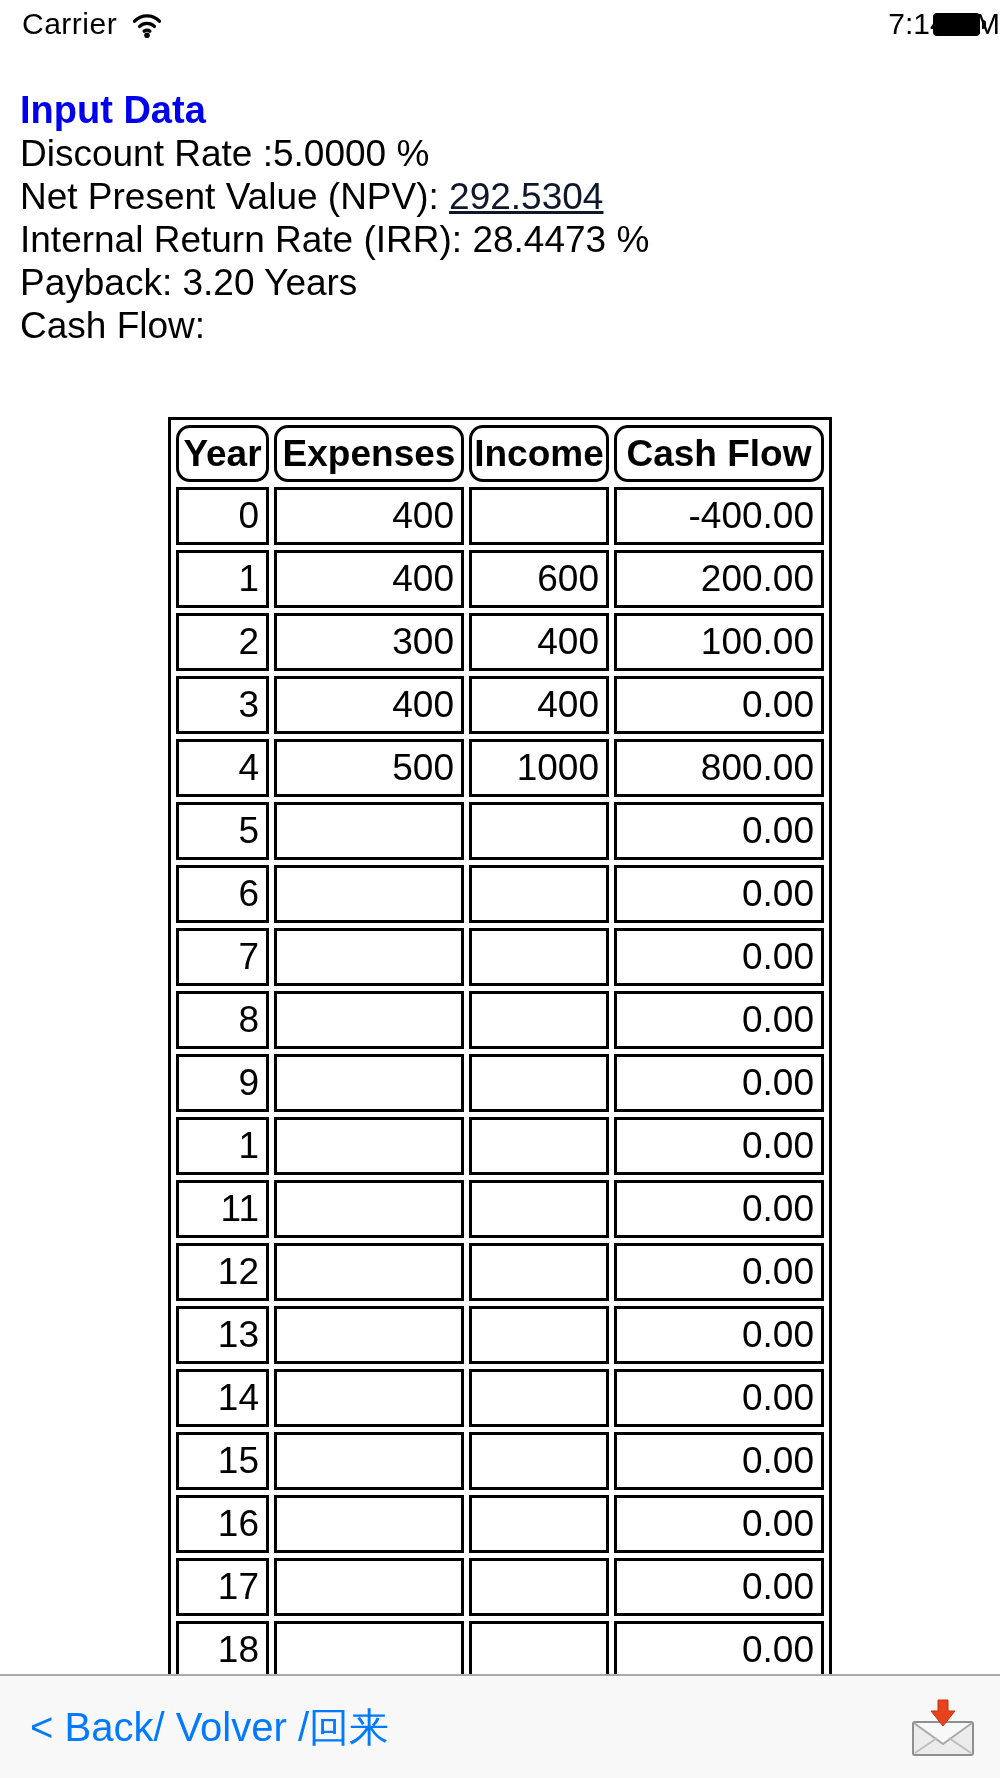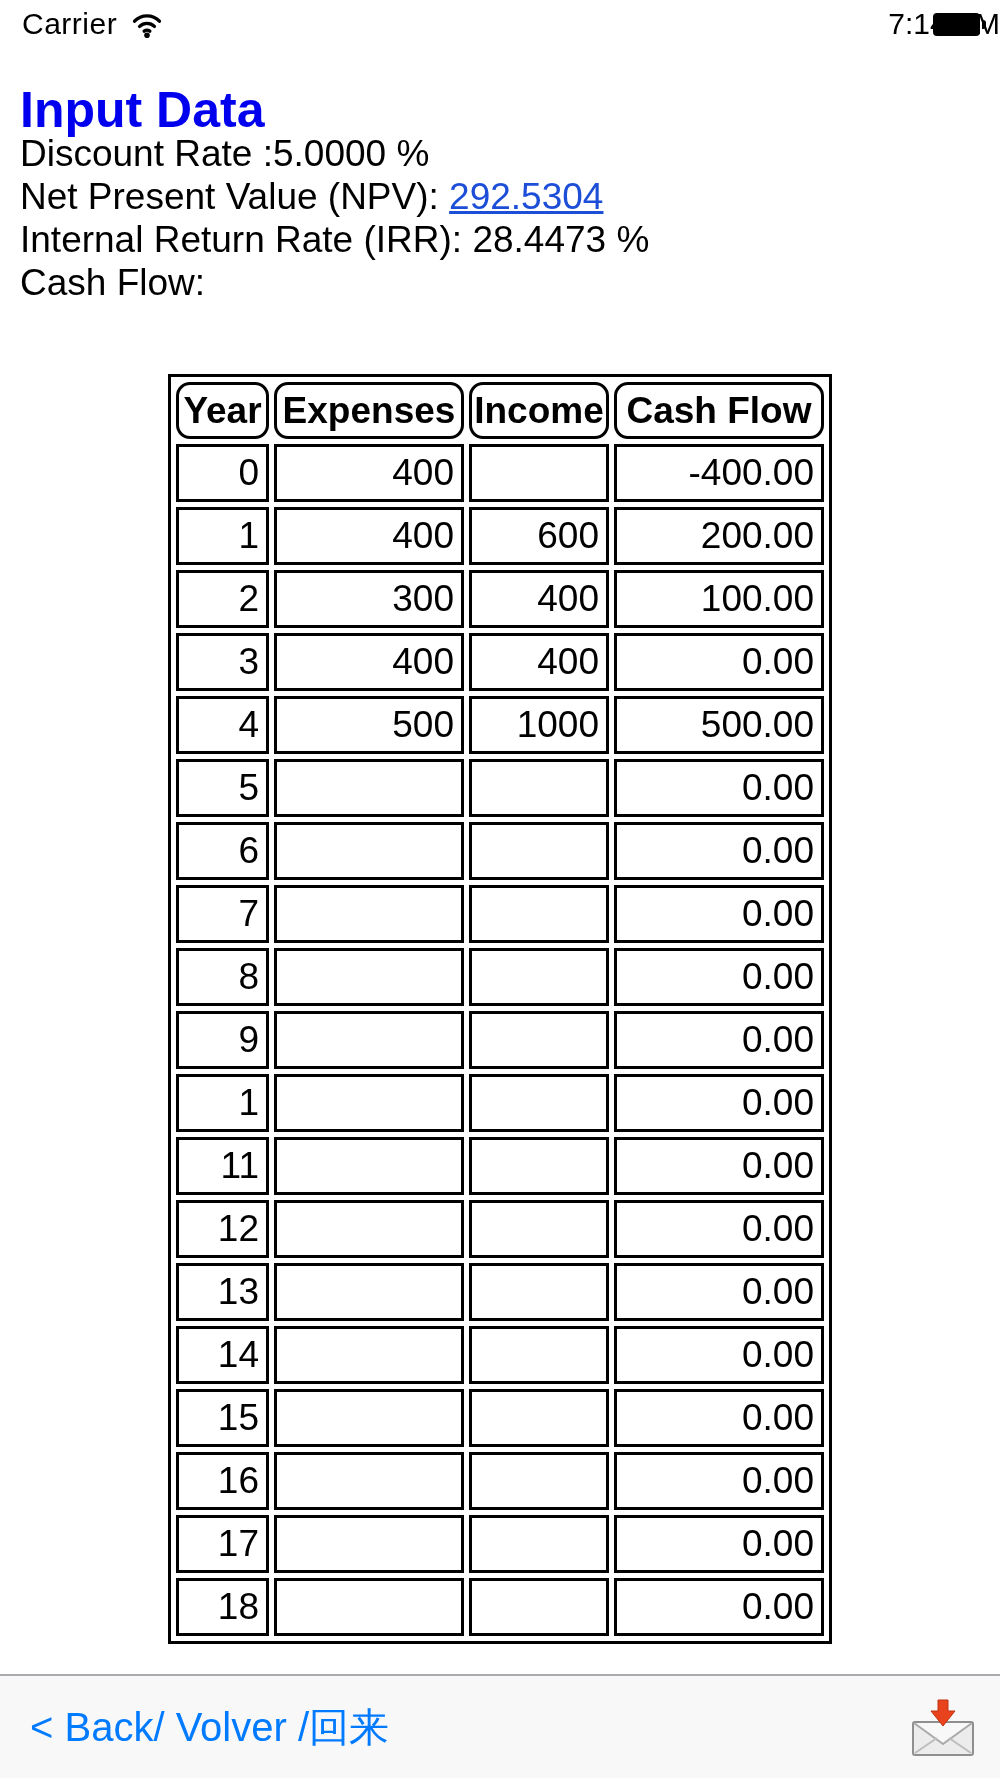--- a/index.html
+++ b/index.html
@@ -24,25 +24,25 @@
     font-weight: normal; font-size: 30px; pointer-events: none;
   }
   .battery-wrap { margin-left: auto; display: flex; align-items: center; }
   .battery-body { width: 47px; height: 23px; background: #000; border-radius: 4px; }
   .battery-nub { width: 4px; height: 9px; background: #000; border-radius: 0 3px 3px 0; margin-left: 2px; }
 
   
   .content { padding: 0 20px; }
   .heading {
     margin-top: 45px;
-    font-size: 50px; font-weight: bold; line-height: 43px;
+    font-size: 38px; font-weight: bold; line-height: 43px;
     color: #0000EE;
   }
   .summary-line { font-size: 37px; line-height: 43px; }
-  .npv-link { color: #1d4ed8; text-decoration: underline; cursor: pointer; text-align: center; }
+  .npv-link { color: #0f172a; text-decoration: underline; cursor: pointer; text-align: center; }
 
   
   .table-zone { width: 100%; }
   table.cashflow {
     margin: 70px auto 0 auto;
     border-collapse: separate; border-spacing: 5px;
     border: 3px solid #000;
     table-layout: fixed;
   }
   .cashflow th, .cashflow td {
@@ -90,20 +90,21 @@
   </span>
 </div>
 
 <div class="content">
   <div class="heading">Input Data</div>
   <div class="summary-line">Discount Rate :5.0000 %</div>
   <div class="summary-line">
     <span>Net Present Value (NPV): </span><a class="npv-link">292.5304</a>
   </div>
   <div class="summary-line">Internal Return Rate (IRR): 28.4473 %</div>
+  <div class="summary-line">Payback: 3.20 Years</div>
   <div class="summary-line">Cash Flow:</div>
 </div>
 
 <div class="table-zone">
   <table class="cashflow">
     <colgroup>
       <col class="col-year">
         <col class="col-expenses">
         <col class="col-income">
         <col class="col-cashflow">
@@ -138,21 +139,21 @@
         <tr>
           <td>3</td>
           <td>400</td>
           <td>400</td>
           <td>0.00</td>
         </tr>
         <tr>
           <td>4</td>
           <td>500</td>
           <td>1000</td>
-          <td>500.00</td>
+          <td>800.00</td>
         </tr>
         <tr>
           <td>5</td>
           <td></td>
           <td></td>
           <td>0.00</td>
         </tr>
         <tr>
           <td>6</td>
           <td></td>

